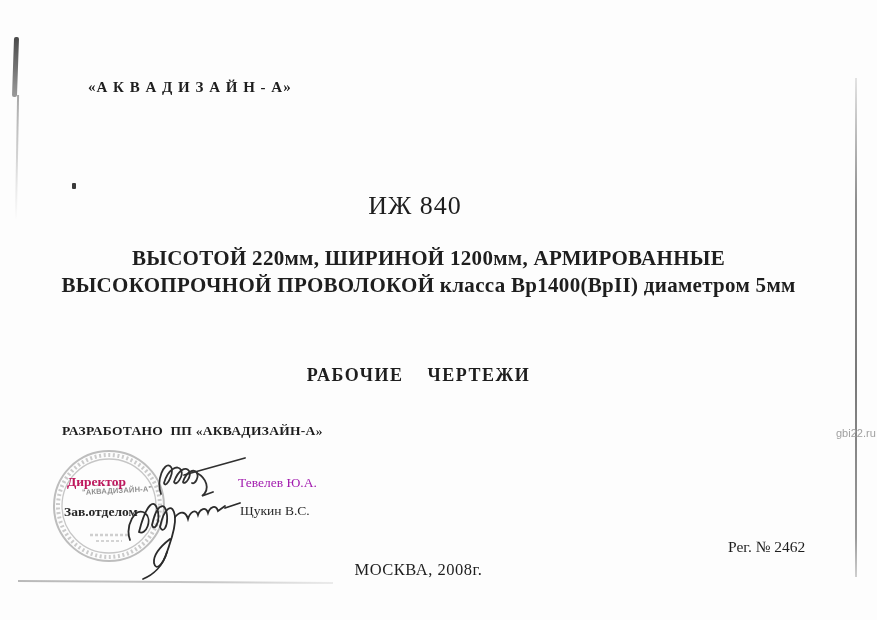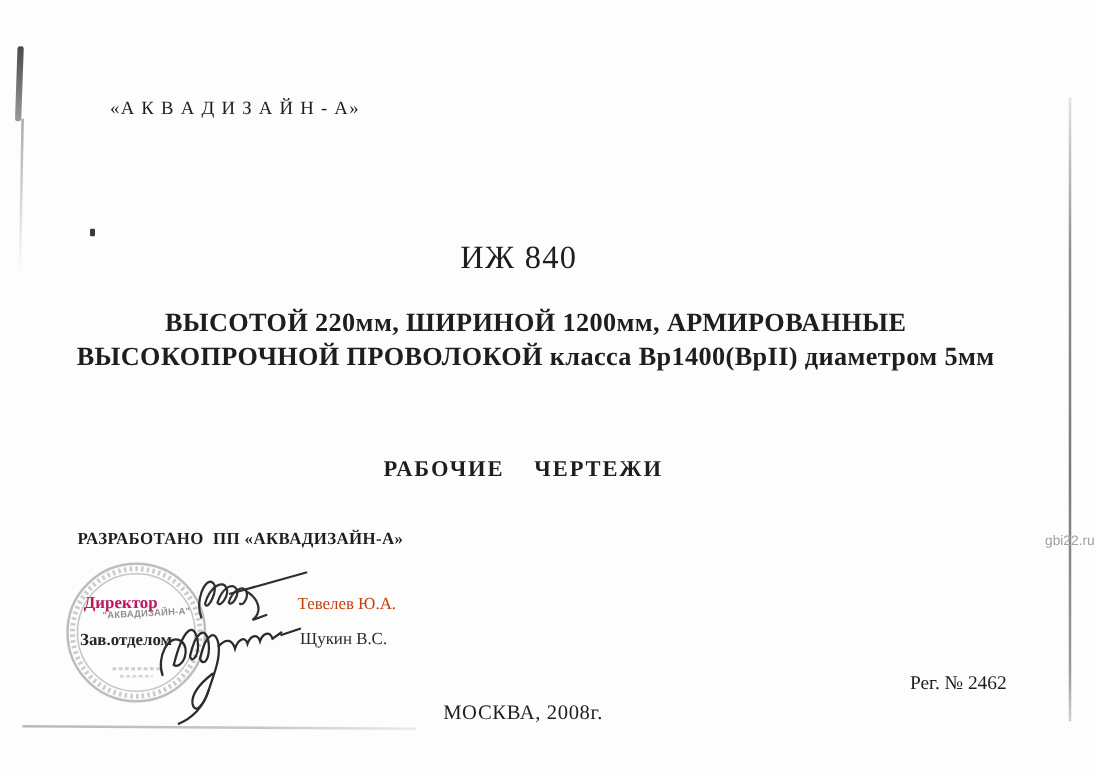--- a/index.html
+++ b/index.html
@@ -31,21 +31,21 @@
   }
   .artifact-bottom-line{
     left:18px;top:581px;width:315px;height:2px;
     background:linear-gradient(to right,#b9b9b9,#c6c6c6 60%,#ebebeb);
     transform:rotate(0.4deg);
   }
   .speck{left:72px;top:183px;width:4px;height:6px;background:#3a3a3a;border-radius:1px;}
 
   
   .org-line1{left:93px;top:58px;font-size:15px;font-weight:bold;letter-spacing:.5px;}
-  .org-line2{left:88px;top:79px;font-size:15px;font-weight:normal;letter-spacing:1px;}
+  .org-line2{left:88px;top:79px;font-size:15px;font-weight:bold;letter-spacing:1px;}
 
   
   .doc-code{left:0;right:47px;top:191px;text-align:center;font-size:26px;font-weight:normal;letter-spacing:1px;}
 
   
   .subject{left:20px;right:40px;top:245px;text-align:center;font-size:21px;font-weight:bold;line-height:27px;letter-spacing:.3px;}
 
   .doc-type{left:0;right:40px;top:365px;text-align:center;font-size:18px;font-weight:bold;letter-spacing:1.5px;word-spacing:6px;}
 
   .developed{left:62px;top:423px;font-size:13.5px;font-weight:bold;letter-spacing:.3px;}
@@ -53,21 +53,21 @@
   
   .stamp{left:50px;top:447px;width:118px;height:118px;}
   .stamp-center-text{
     left:82px;top:486px;font-family:"Liberation Sans",sans-serif;
     font-size:7.5px;font-weight:bold;color:#8f8f8f;
     transform:rotate(-3deg);letter-spacing:.2px;
   }
 
   
   .role1{left:67px;top:474px;font-size:13.5px;font-weight:bold;color:#be185d;}
-  .name1{left:238px;top:475px;font-size:13.5px;color:#c2410c;}
+  .name1{left:238px;top:475px;font-size:13.5px;color:#a21caf;}
   .role2{left:64px;top:504px;font-size:13.5px;font-weight:bold;color:#262626;}
   .name2{left:240px;top:503px;font-size:13.5px;color:#2a2a2a;}
   .sig1{left:153px;top:448px;width:110px;height:60px;}
   .sig2{left:126px;top:482px;width:140px;height:100px;}
 
   .city-year{left:0;right:40px;top:560px;text-align:center;font-size:16.5px;letter-spacing:.5px;}
   .reg-number{left:728px;top:538px;font-size:15.5px;}
   .watermark{left:836px;top:427px;font-family:"Liberation Sans",sans-serif;font-size:11px;color:#a0a0a0;}
 </style>
 </head>

